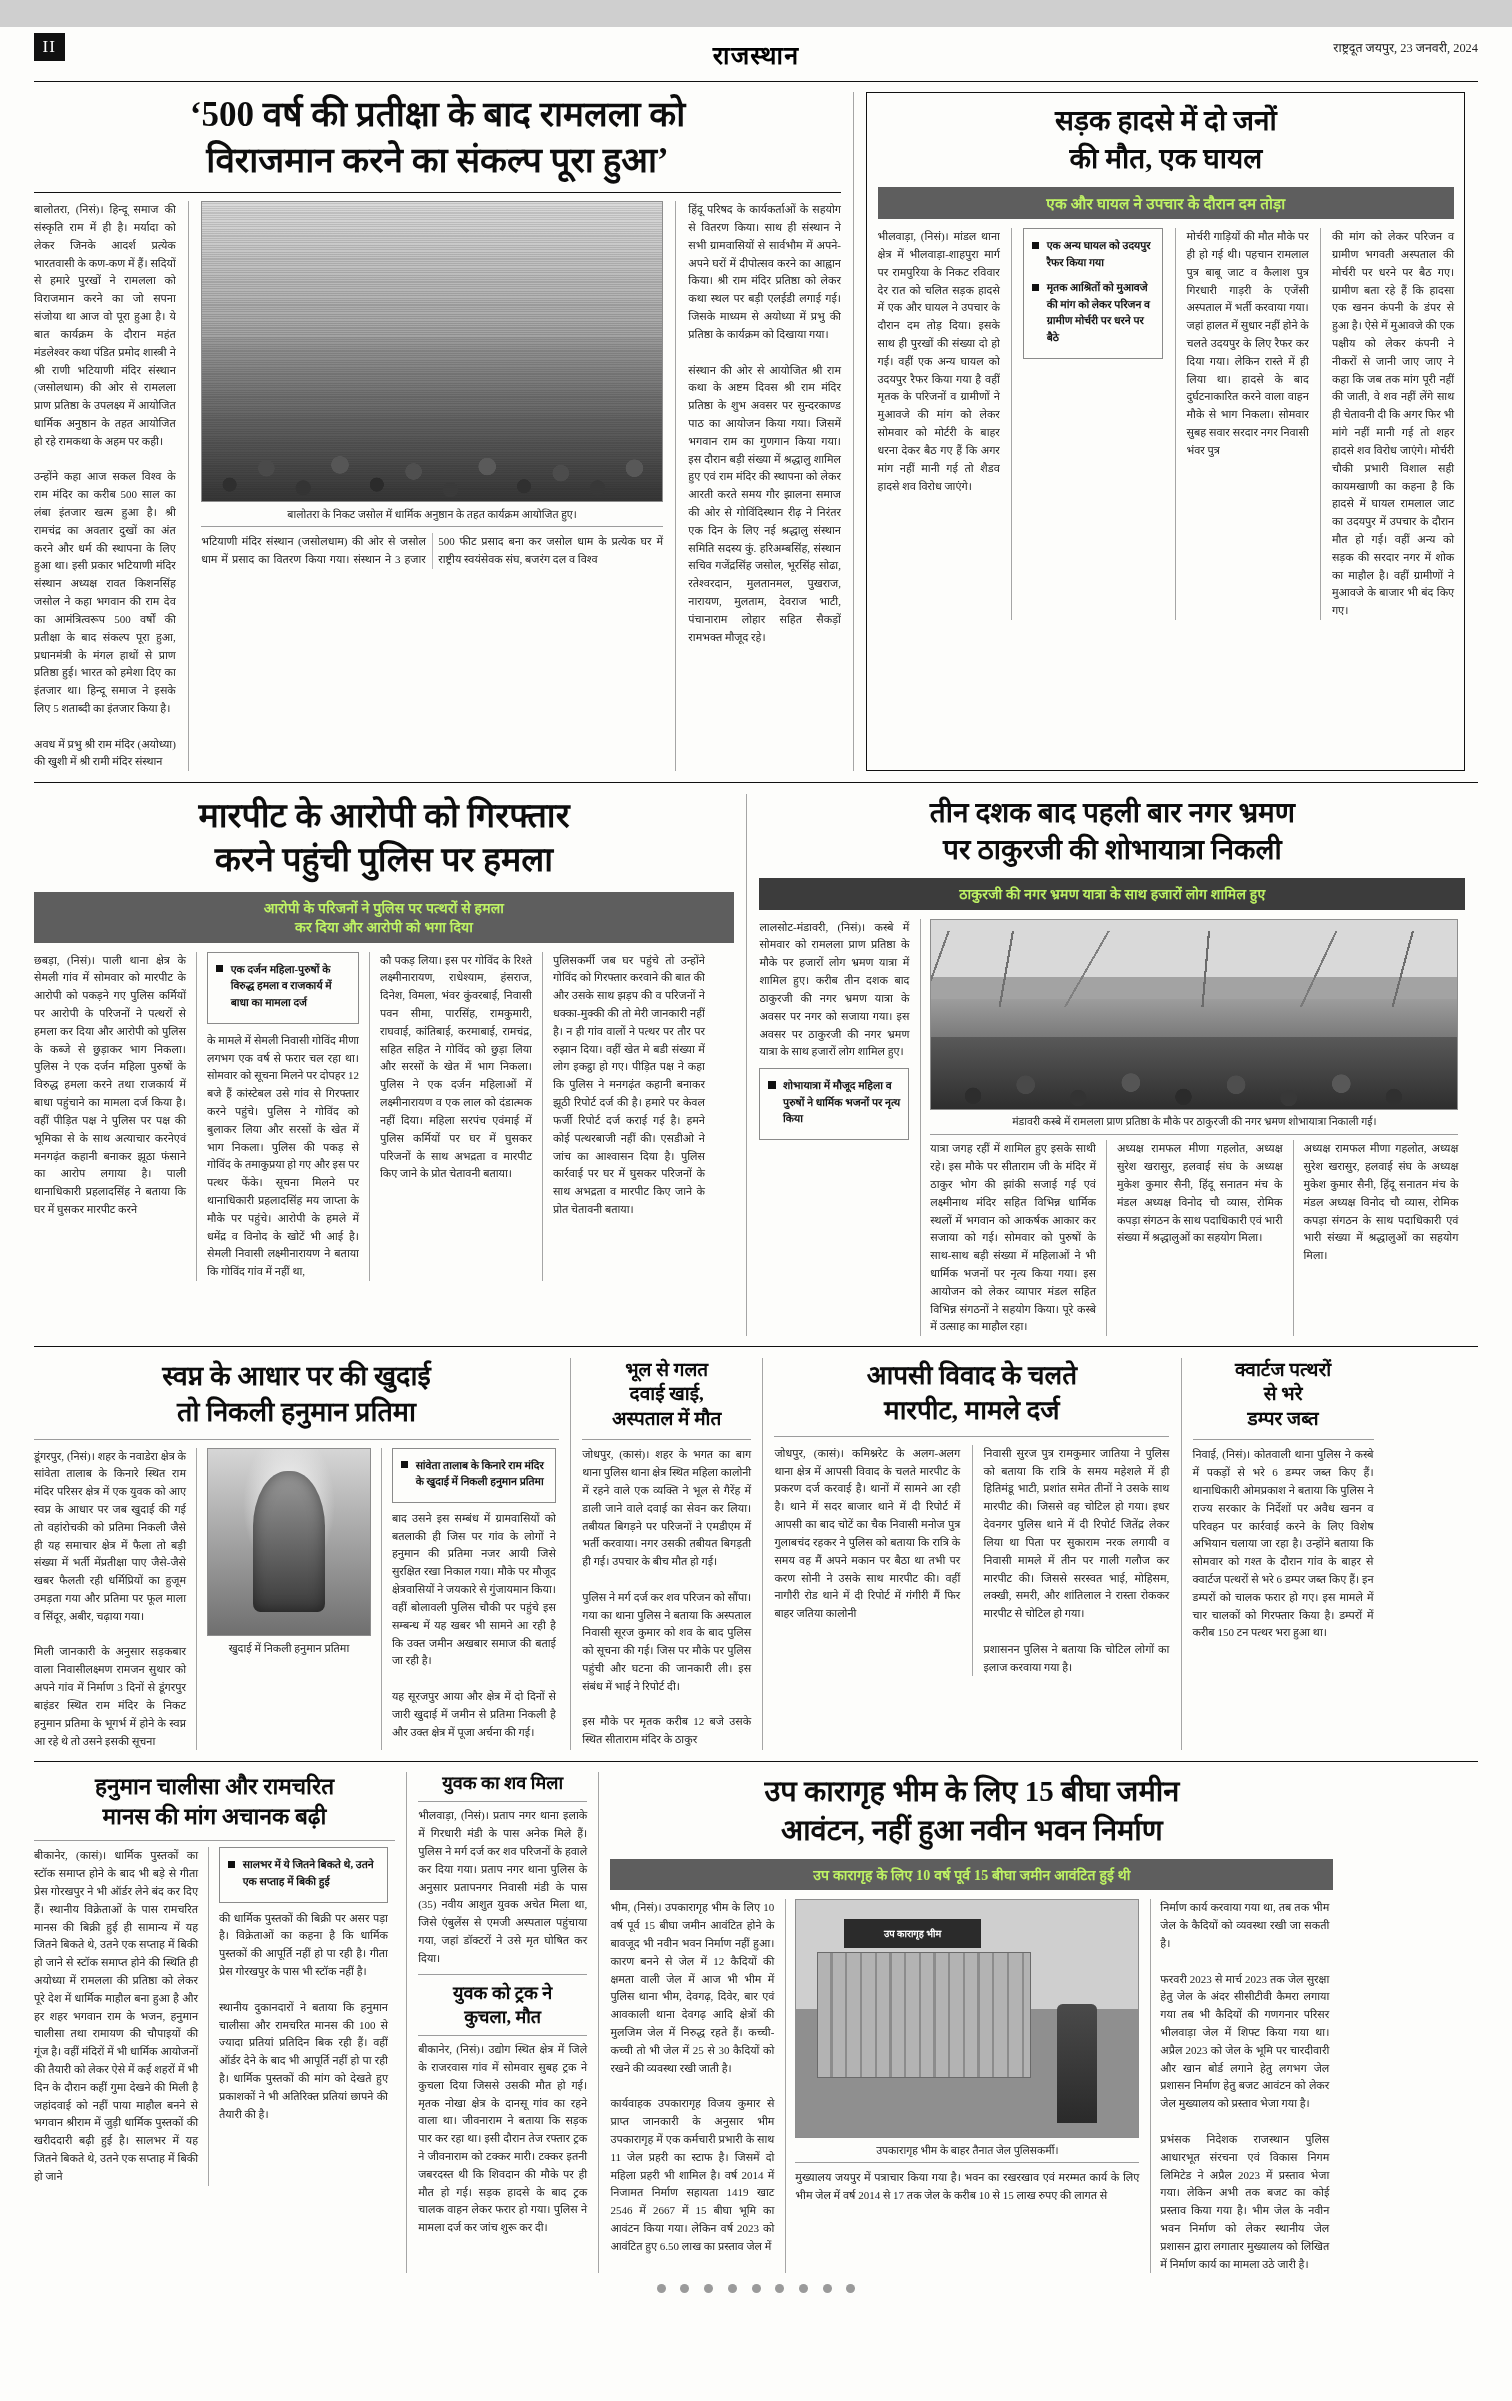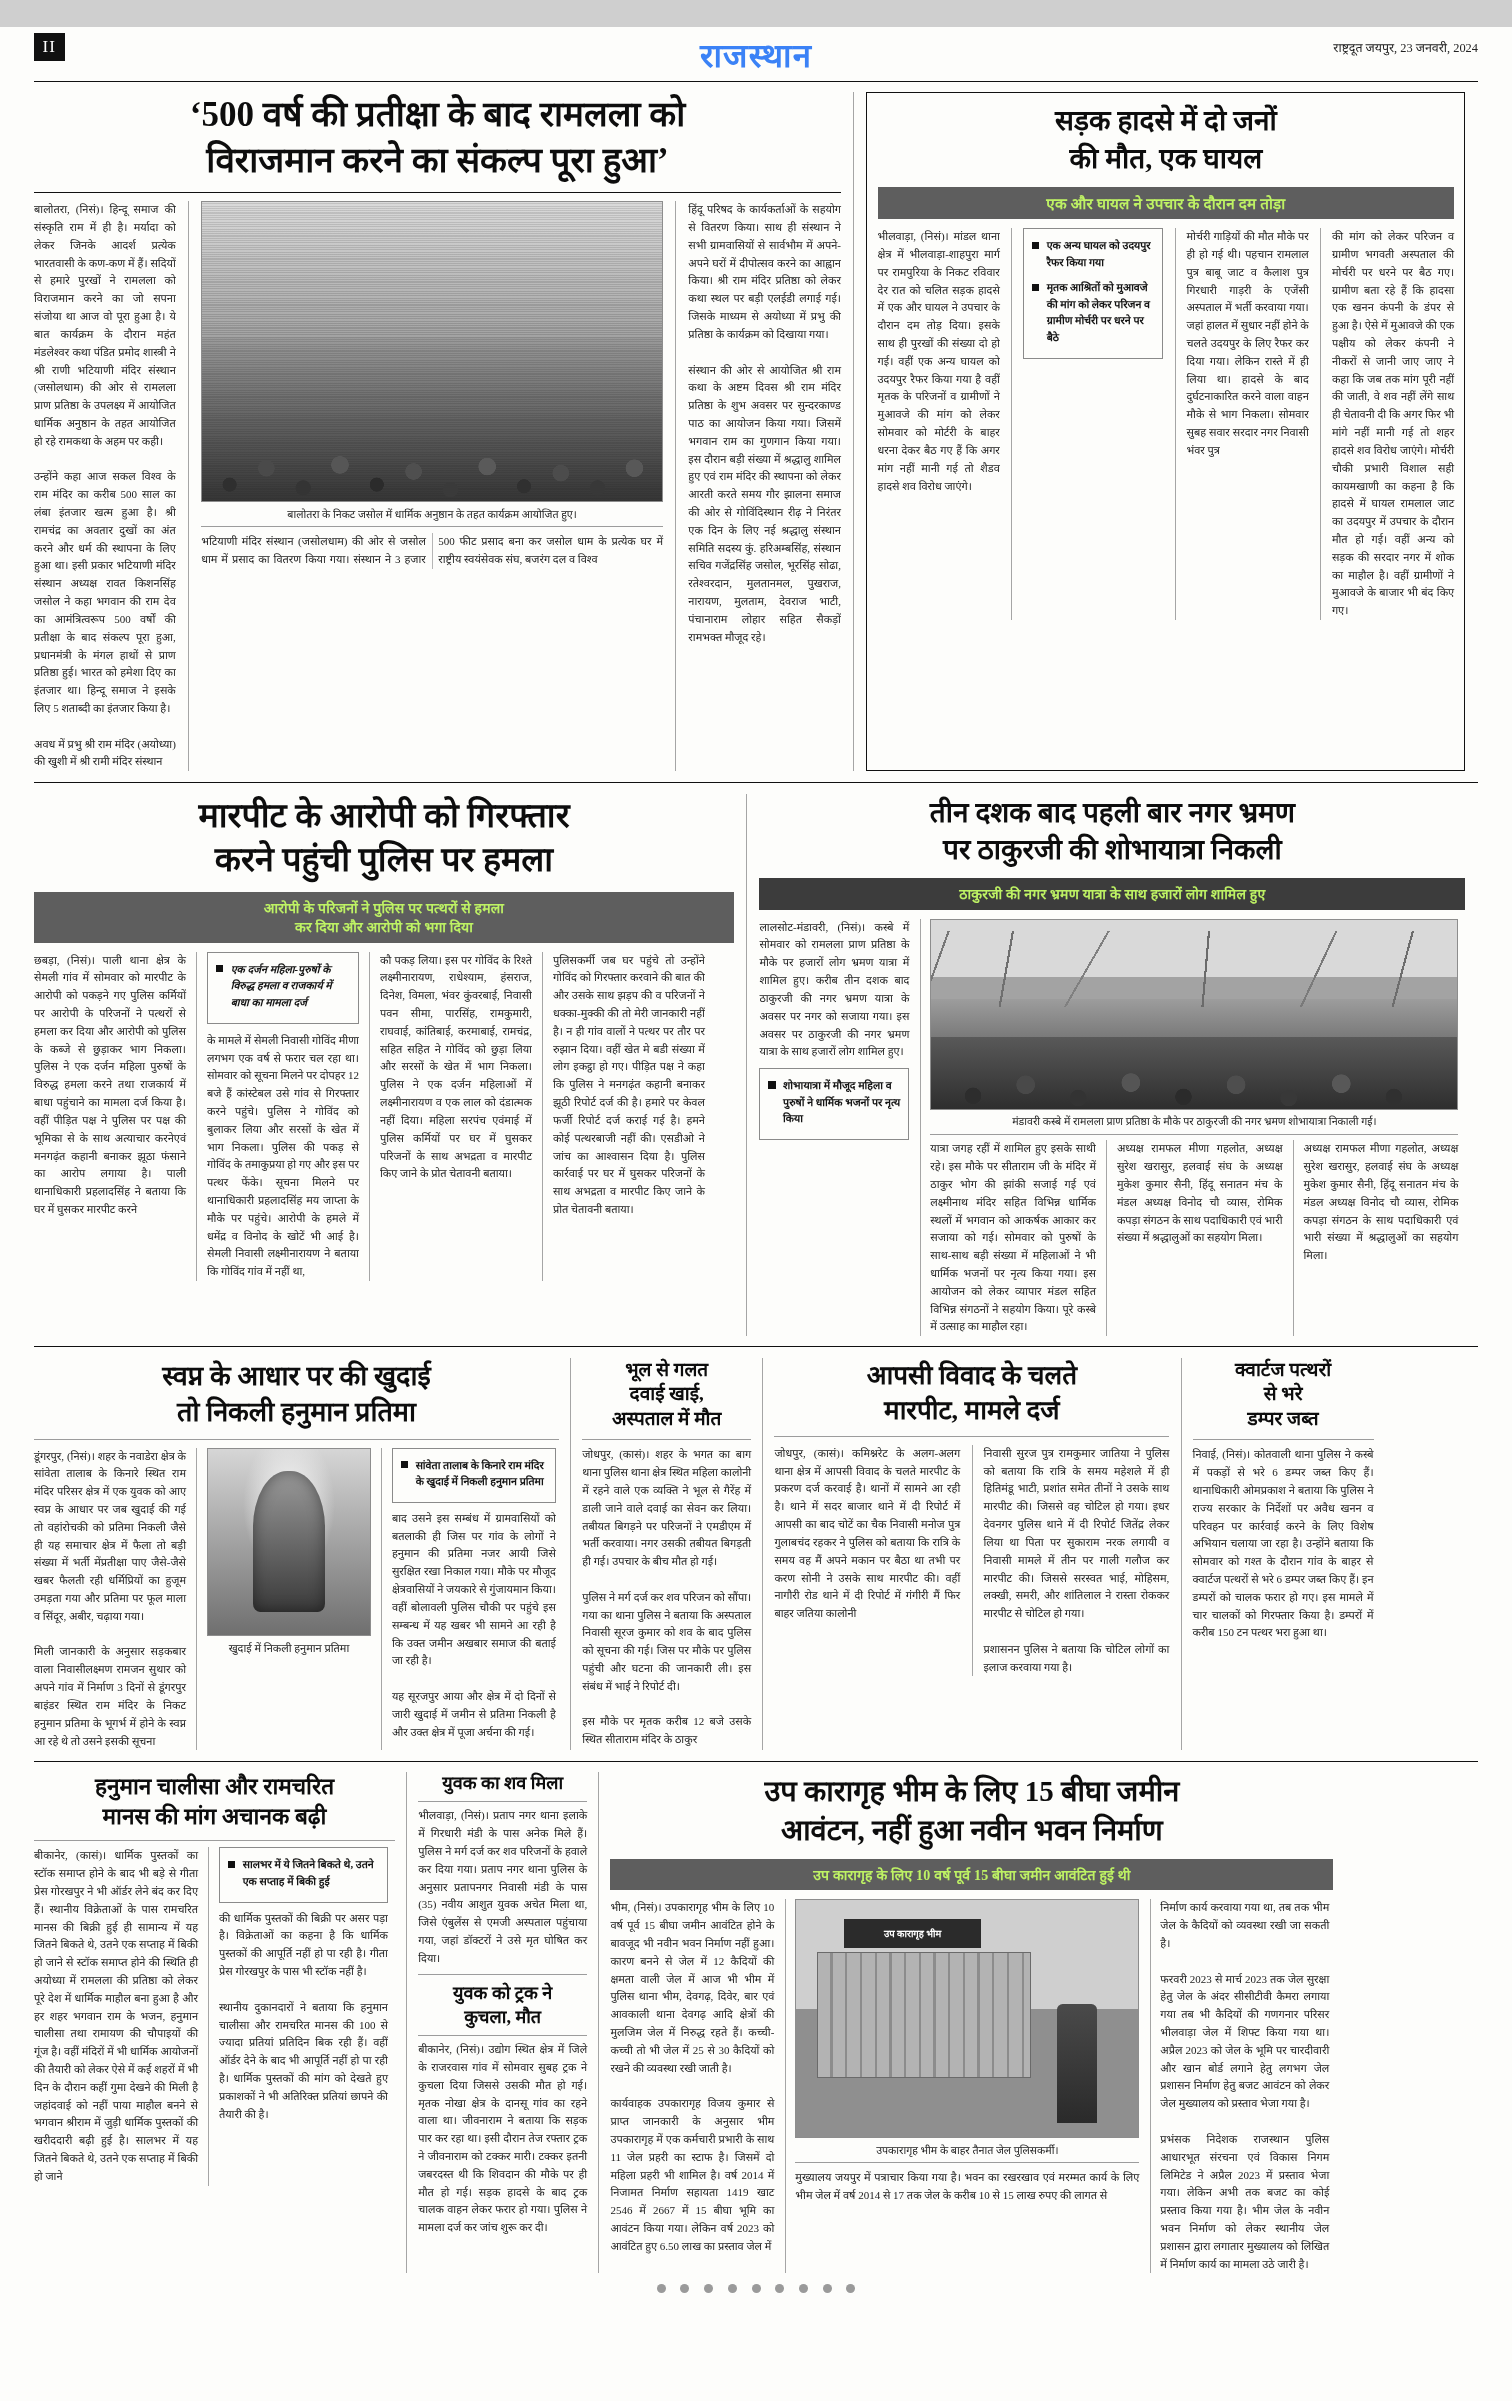--- a/index.html
+++ b/index.html
@@ -11,21 +11,21 @@
   
   .masthead{
     position:relative;height:54px;border-bottom:1.7px solid #111;margin:27px 34px 0 34px;
     display:flex;align-items:center;justify-content:center;
   }
   .masthead .pagemark{
     position:absolute;left:0;top:5.6px;width:30.5px;height:28px;background:#111;
     display:flex;align-items:center;justify-content:center;color:#fff;font-size:17px;letter-spacing:1.1px;
   }
   .masthead .section-title{
-    font-size:33px;font-weight:bold;letter-spacing:1.1px;color:#3b82f6;
+    font-size:25px;font-weight:bold;letter-spacing:1.1px;color:#000000;
   }
   .masthead .edition{
     position:absolute;right:0;top:12.4px;font-size:12.4px;color:#222;
   }
   .content{padding:0 34px;}
 
   
   .hl{font-weight:bold;color:#0d0d0d;line-height:1.25;}
   .body-col{font-size:11px;line-height:1.62;text-align:justify;color:#1b1b1b;}
   .cap{font-size:10.7px;color:#222;text-align:center;margin-top:4.5px;}
@@ -219,21 +219,21 @@
         <div class="subhead-bar" style="margin:10.2px 0 9px 0;font-size:14px;">
           <div>आरोपी के परिजनों ने पुलिस पर पत्थरों से हमला</div>
           <div>कर दिया और आरोपी को भगा दिया</div>
         </div>
         <div class="flexrow" style="gap:10.2px;">
           <div class="body-col" style="width:152px;">छबड़ा, (निसं)। पाली थाना क्षेत्र के सेमली गांव में सोमवार को मारपीट के आरोपी को पकड़ने गए पुलिस कर्मियों पर आरोपी के परिजनों ने पत्थरों से हमला कर दिया और आरोपी को पुलिस के कब्जे से छुड़ाकर भाग निकला। पुलिस ने एक दर्जन महिला पुरुषों के विरुद्ध हमला करने तथा राजकार्य में बाधा पहुंचाने का मामला दर्ज किया है। वहीं पीड़ित पक्ष ने पुलिस पर पक्ष की भूमिका से के साथ अत्याचार करनेएवं मनगढ़ंत कहानी बनाकर झूठा फंसाने का आरोप लगाया है।
 
 पाली थानाधिकारी प्रहलादसिंह ने बताया कि घर में घुसकर मारपीट करने</div>
           <div class="divider-v"></div>
           <div style="width:152px;">
-            <div class="bullets" style="margin-bottom:8px;font-style:italic;">
+            <div class="bullets" style="margin-bottom:8px;">
               <ul>
                   <li>एक दर्जन महिला-पुरुषों के विरुद्ध हमला व राजकार्य में बाधा का मामला दर्ज</li>
                 </ul>
             </div>
             <div class="body-col">के मामले में सेमली निवासी गोविंद मीणा लगभग एक वर्ष से फरार चल रहा था। सोमवार को सूचना मिलने पर दोपहर 12 बजे हैं कांस्टेबल उसे गांव से गिरफ्तार करने पहुंचे। पुलिस ने गोविंद को बुलाकर लिया और सरसों के खेत में भाग निकला। पुलिस की पकड़ से गोविंद के तमाकुप्रया हो गए और इस पर पत्थर फेंके। सूचना मिलने पर थानाधिकारी प्रहलादसिंह मय जाप्ता के मौके पर पहुंचे। आरोपी के हमले में धमेंद्र व विनोद के खोटें भी आई है।
 
 सेमली निवासी लक्ष्मीनारायण ने बताया कि गोविंद गांव में नहीं था,</div>
           </div>
           <div class="divider-v"></div>
           <div class="body-col" style="width:152px;">कौ पकड़ लिया। इस पर गोविंद के रिश्ते लक्ष्मीनारायण, राधेश्याम, हंसराज, दिनेश, विमला, भंवर कुंवरबाई, निवासी पवन सीमा, पारसिंह, रामकुमारी, राघवाई, कांतिबाई, करमाबाई, रामचंद्र, सहित सहित ने गोविंद को छुड़ा लिया और सरसों के खेत में भाग निकला। पुलिस ने एक दर्जन महिलाओं में लक्ष्मीनारायण व एक लाल को दंडात्मक नहीं दिया। महिला सरपंच एवंमाई में पुलिस कर्मियों पर घर में घुसकर परिजनों के साथ अभद्रता व मारपीट किए जाने के प्रोत चेतावनी बताया।</div>

